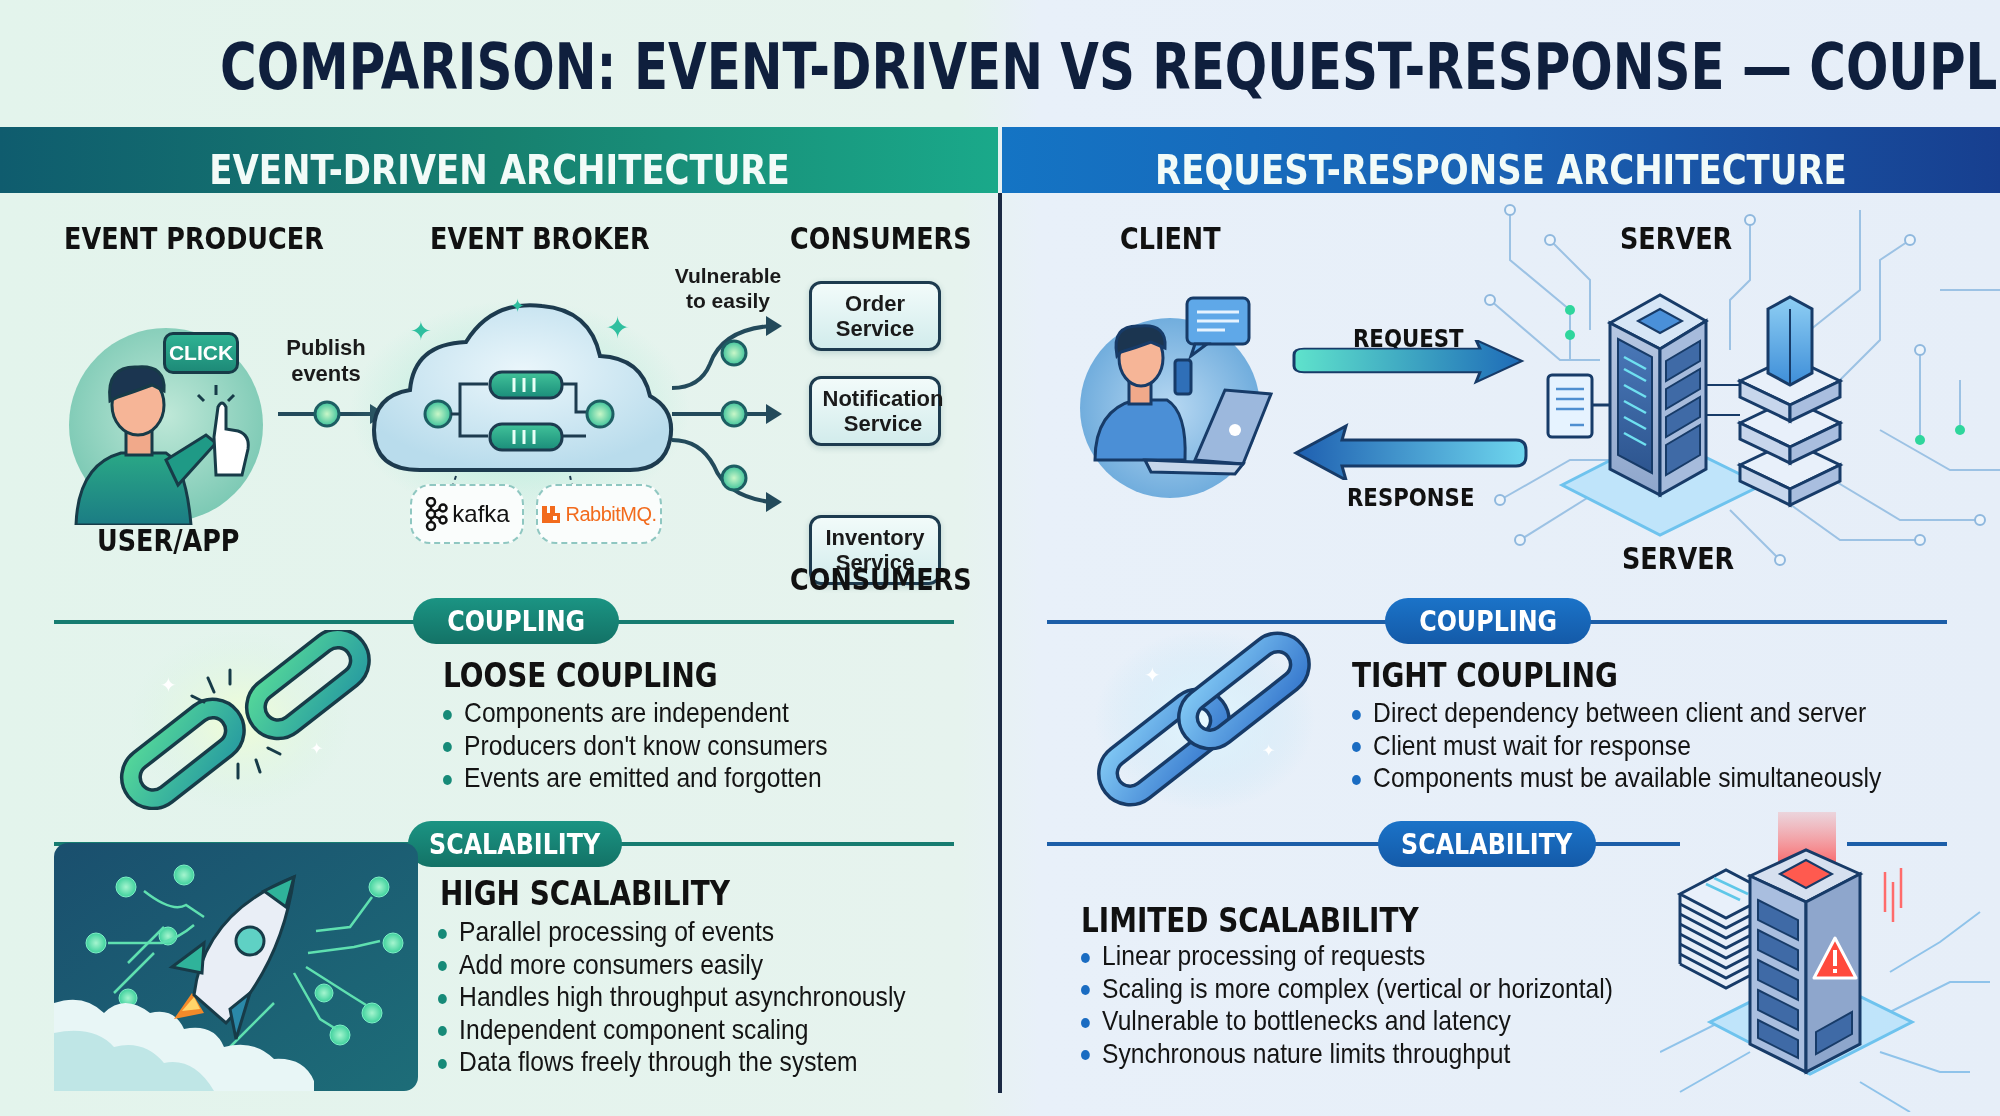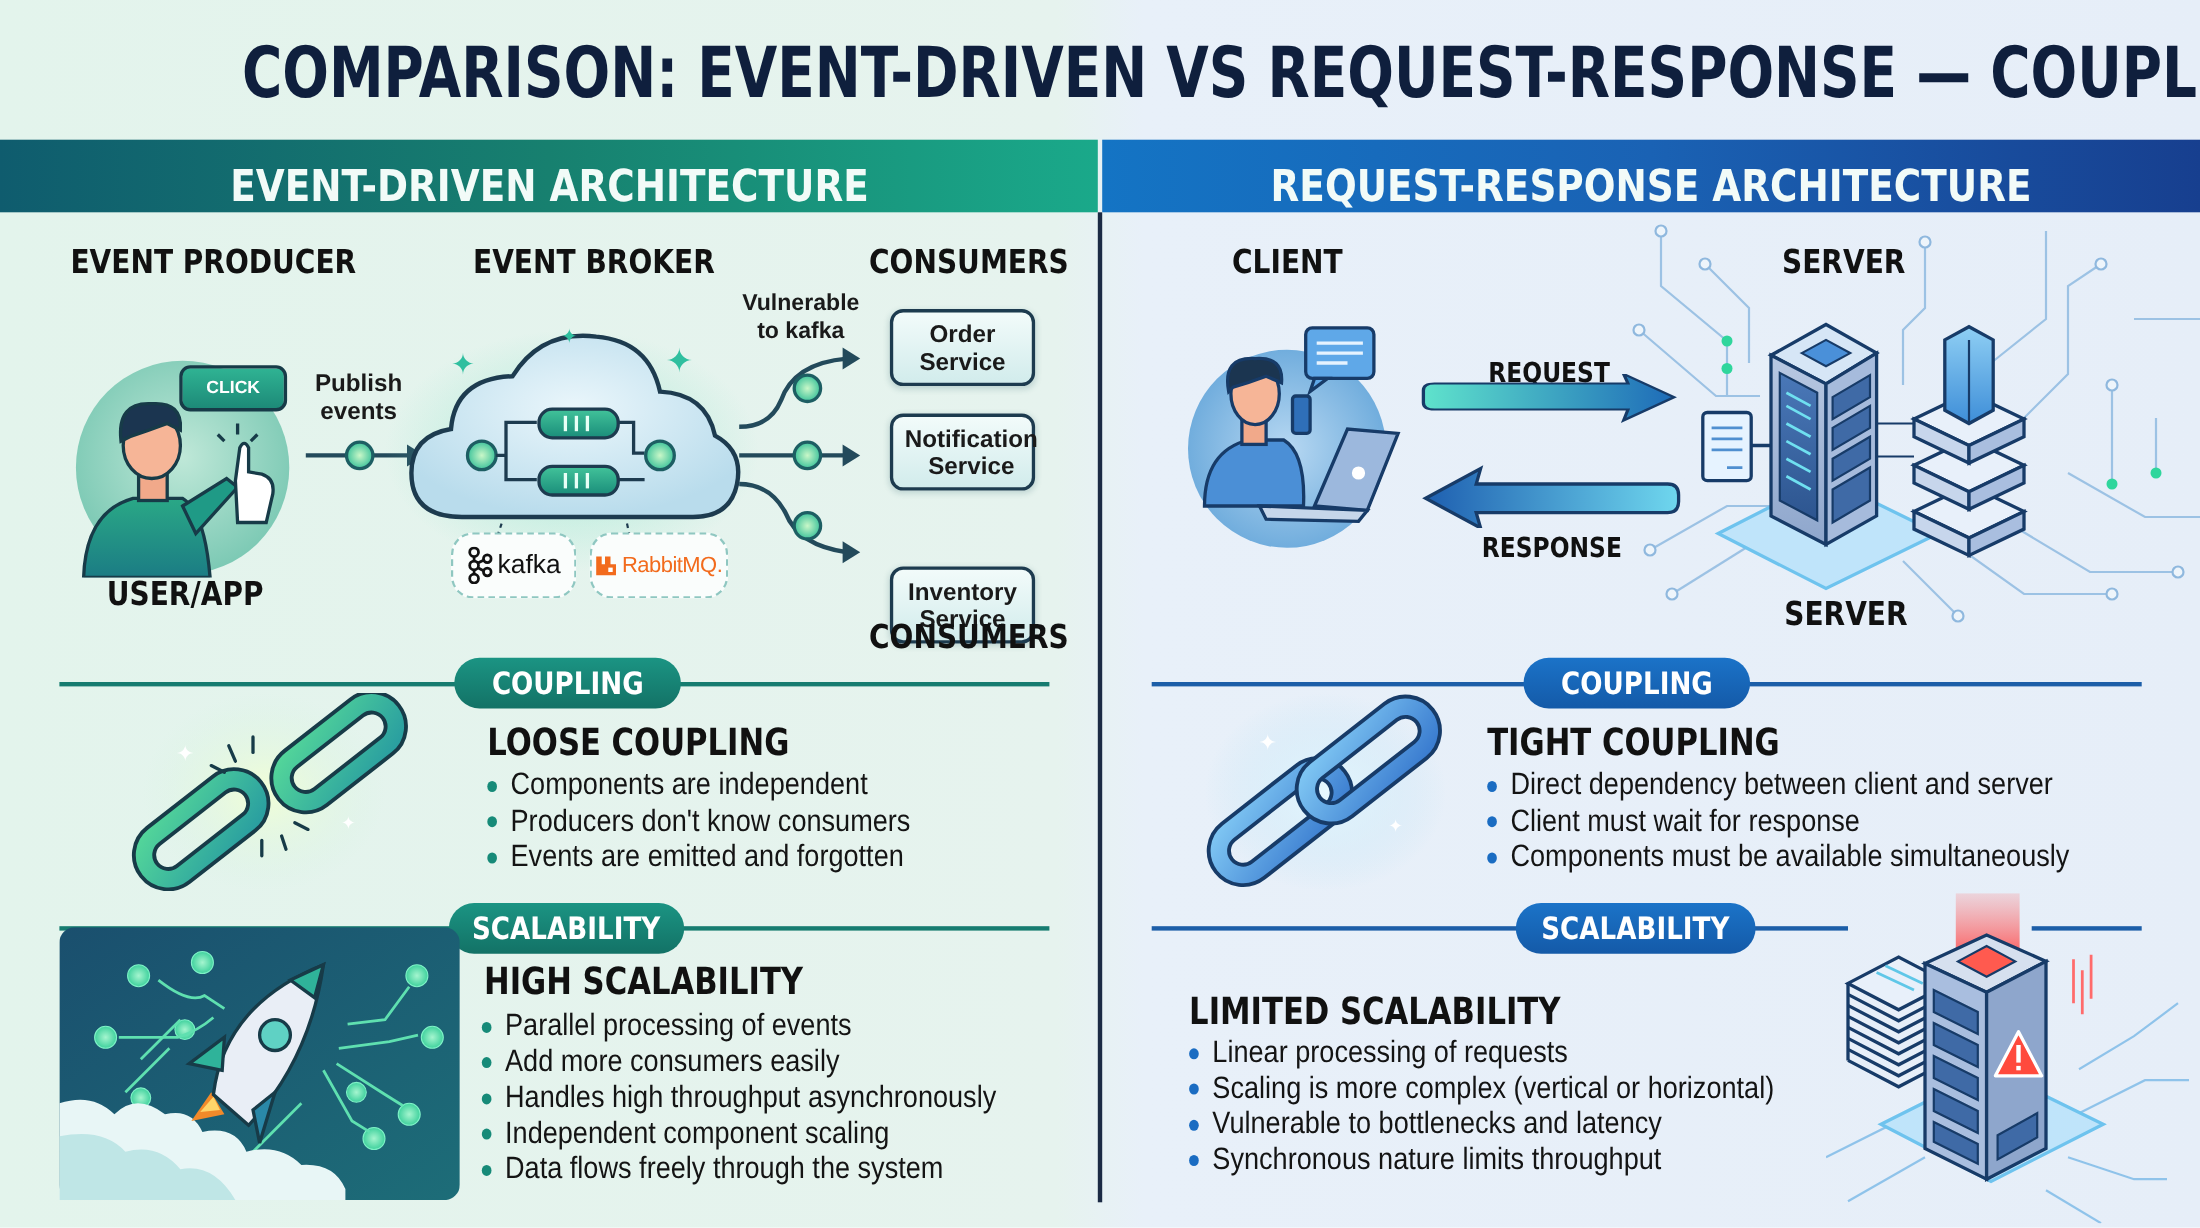--- a/index.html
+++ b/index.html
@@ -106,21 +106,21 @@
       <ellipse cx="72" cy="80" rx="26" ry="30" fill="#f6b597" stroke="#173b48" stroke-width="3"></ellipse>
       <path d="M44 76 Q40 40 72 42 Q100 40 98 66 L86 60 Q70 66 52 72 Z" fill="#1b3550" stroke="#173b48" stroke-width="3"></path>
     </g>
     <g>
       <path d="M148 112 L152 82 Q156 74 160 82 L160 104 L172 106 Q184 110 182 124 L176 150 L150 150 Z" fill="#fff" stroke="#173b48" stroke-width="3"></path>
       <line x1="150" y1="70" x2="150" y2="60" stroke="#173b48" stroke-width="3"></line>
       <line x1="138" y1="76" x2="132" y2="70" stroke="#173b48" stroke-width="3"></line>
       <line x1="162" y1="76" x2="168" y2="70" stroke="#173b48" stroke-width="3"></line>
     </g>
   </svg>
-  <div class="abs" style="left:163px; top:332px; width:98px; height:42px; border:3px solid #173b48; border-radius:10px; background:linear-gradient(180deg,#2fb393,#1d8a78); color:#fff; font-weight:bold; font-size:16px; display:flex; align-items:center; justify-content:center;">
+  <div class="abs" style="left:163px; top:332px; width:76px; height:42px; border:3px solid #173b48; border-radius:10px; background:linear-gradient(180deg,#2fb393,#1d8a78); color:#fff; font-weight:bold; font-size:21px; display:flex; align-items:center; justify-content:center;">
     <span>CLICK</span>
   </div>
   <div class="abs heading" style="left:97px; top:523px;">USER/APP</div>
 
   <div class="abs small-label" style="left:276px; top:335px; width:100px;">
     <div>Publish</div>
     <div>events</div>
   </div>
 
   <svg class="abs" style="left:270px; top:280px;" width="720" height="280" viewBox="0 0 720 280">
@@ -182,21 +182,21 @@
       <path d="M496 124 L512 134 L496 144 Z" fill="#234a5b"></path>
       <circle cx="464" cy="134" r="12" fill="url(#gNode)" stroke="#1d5e63" stroke-width="3"></circle>
       <path d="M402 160 Q430 160 444 186 Q456 216 500 222" fill="none" stroke="#234a5b" stroke-width="4"></path>
       <path d="M496 212 L512 222 L496 232 Z" fill="#234a5b"></path>
       <circle cx="464" cy="198" r="12" fill="url(#gNode)" stroke="#1d5e63" stroke-width="3"></circle>
     </g>
   </svg>
 
   <div class="abs small-label" style="left:672px; top:263px; width:112px; font-size:21px; line-height:25px;">
     <div>Vulnerable</div>
-    <div>to kafka</div>
+    <div>to easily</div>
   </div>
 
   <div class="abs logo-box" style="left:410px; top:484px; width:114px;">
     <svg width="24" height="34" viewBox="0 0 24 34">
       <g fill="none" stroke="#111" stroke-width="2.5">
         <circle cx="7" cy="5" r="4"></circle>
           <circle cx="7" cy="17" r="4"></circle>
           <circle cx="7" cy="29" r="4"></circle>
         <circle cx="19" cy="11" r="3.5"></circle>
           <circle cx="19" cy="23" r="3.5"></circle>

